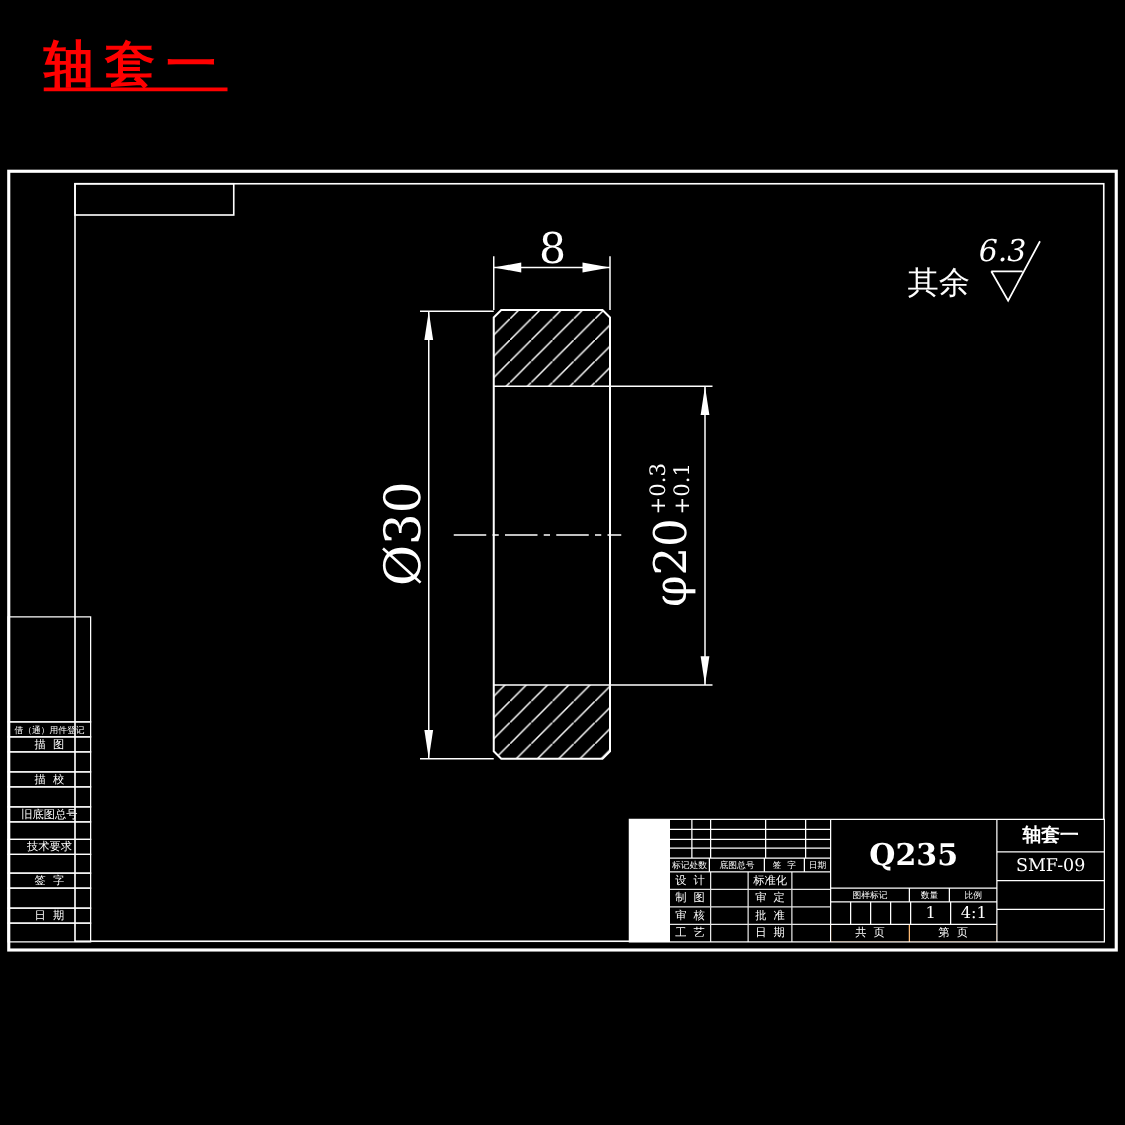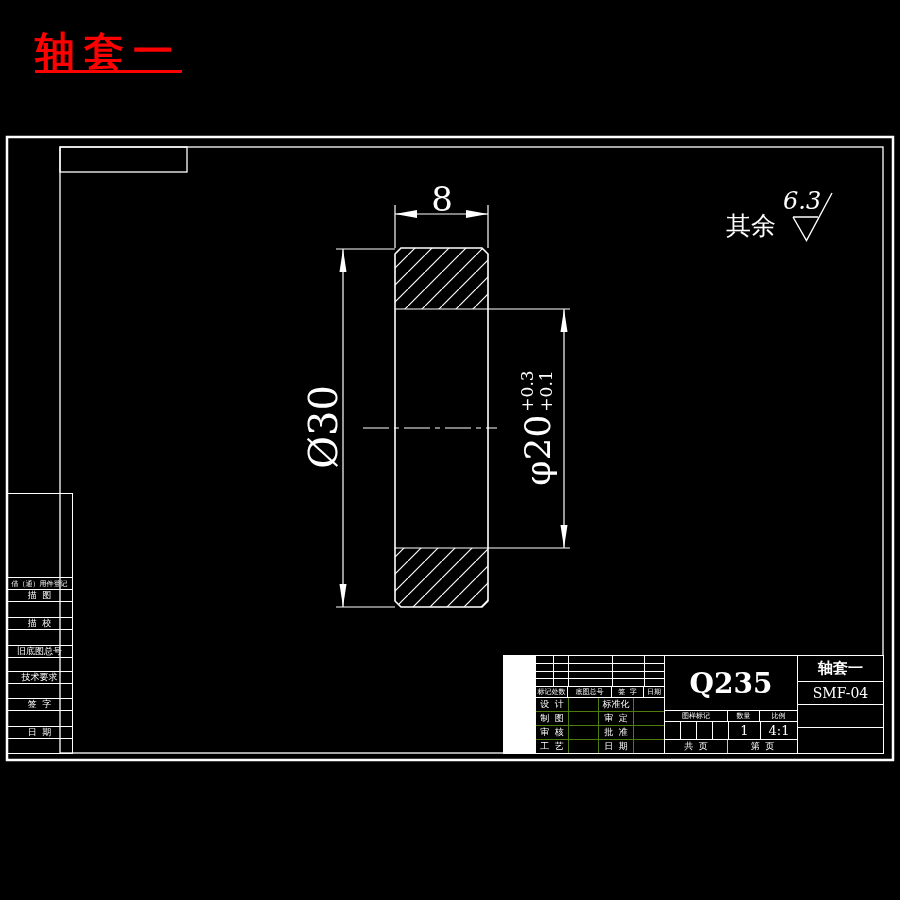--- a/index.html
+++ b/index.html
@@ -40,24 +40,24 @@
               padding:1px;display:flex;gap:1px;}
   #titleblock .sec{background:#fff;display:flex;flex-direction:column;gap:1px;}
   #titleblock .c{background:#000;display:flex;align-items:center;justify-content:center;
                  white-space:pre;overflow:hidden;}
   #tb-left{width:128px;margin-left:32px;}
   .revgrid{height:43px;display:grid;grid-template-columns:17px 14px 43px 31px 1fr;
            grid-template-rows:repeat(4,1fr);gap:1px;background:#fff;}
   .revhdr{height:10px;display:grid;grid-template-columns:31px 43px 31px 1fr;gap:1px;background:#fff;}
   .revhdr .c{font-size:7px;}
   .roles{flex:1;display:grid;grid-template-columns:32px 29px 34px 1fr;
-         grid-template-rows:repeat(4,1fr);gap:1px;background:#4d7c0f;}
+         grid-template-rows:repeat(4,1fr);gap:1px;background:#e5e5e5;}
   .roles .c{font-size:9px;}
   #tb-mid{width:132px;}
-  .mat{height:55px;font-size:28px;font-weight:bold;}
+  .mat{height:55px;font-size:24px;font-weight:bold;}
   .mhdr{height:10px;display:grid;grid-template-columns:62px 31px 1fr;gap:1px;background:#fff;}
   .mhdr .c{font-size:7px;}
   .mval{height:17px;display:grid;grid-template-columns:15px 15px 15px 15px 31px 1fr;gap:1px;background:#fff;}
   .mval .c{font-size:13px;}
   .msht{flex:1;display:grid;grid-template-columns:62px 1fr;gap:1px;background:#fdba74;}
   .msht .c{font-size:9px;}
   #tb-right{flex:1;}
   #tb-right .name{height:25px;font-size:15px;font-weight:bold;}
   #tb-right .dno{height:22px;font-size:14px;}
   #tb-right .e1{height:22px;}
@@ -205,17 +205,17 @@
       <div class="c serif">4:1</div>
     </div>
     <div class="msht">
       <div class="c">共  页</div>
       <div class="c">第  页</div>
     </div>
   </div>
 
   <div class="sec" id="tb-right">
     <div class="c name">轴套一</div>
-    <div class="c dno serif">SMF-04</div>
+    <div class="c dno serif">SMF-09</div>
     <div class="c e1"></div>
     <div class="c e2"></div>
   </div>
 </div>
 
 </body></html>

